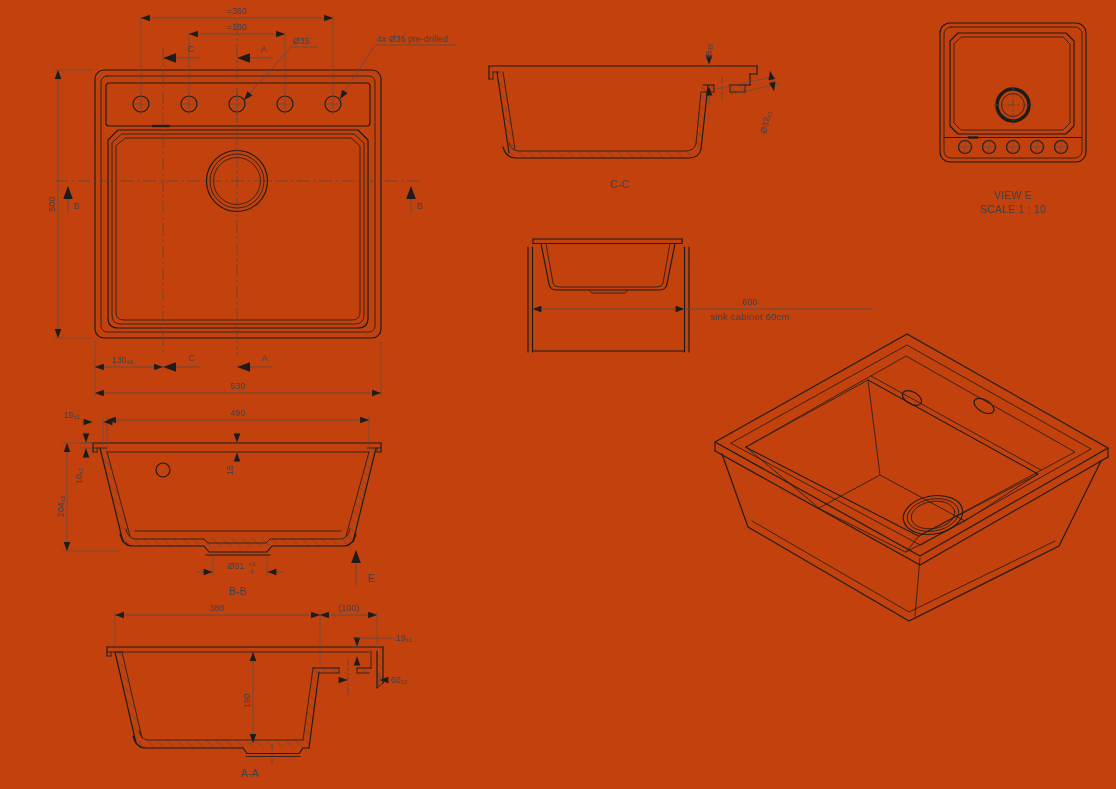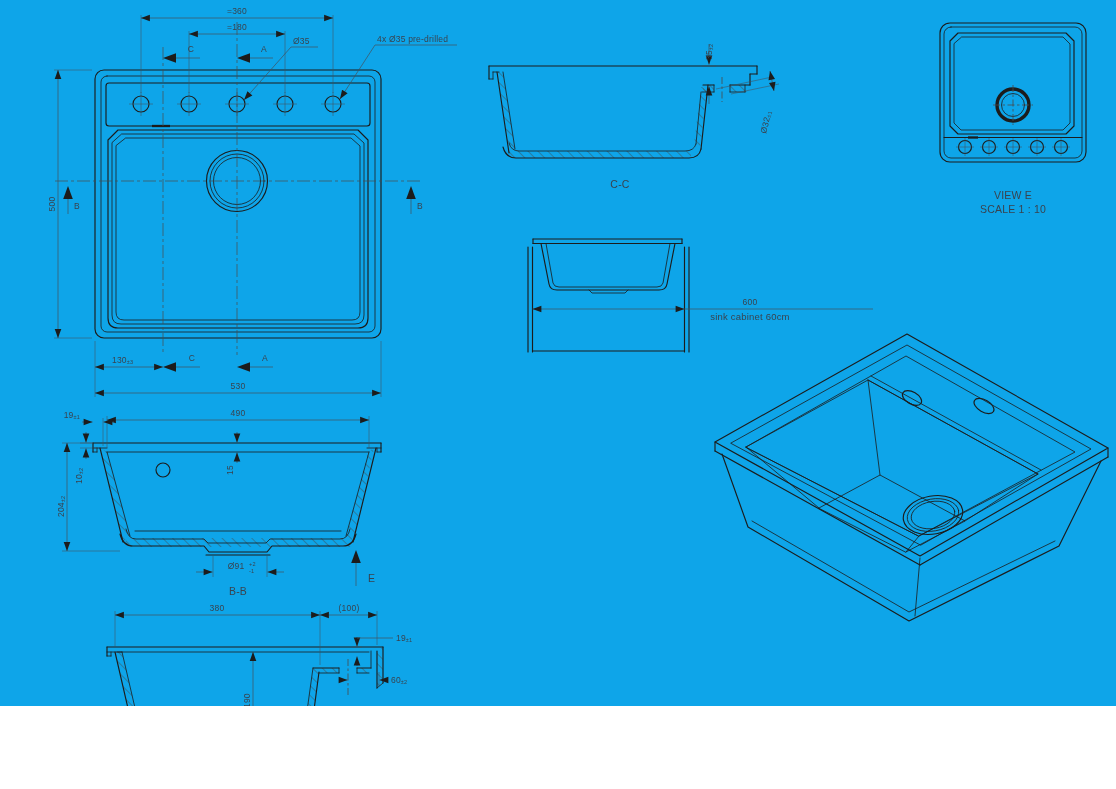--- a/index.html
+++ b/index.html
@@ -1,16 +1,16 @@
 <!DOCTYPE html>
 <html><head>
 <meta charset="utf-8">
 <style>
   html,body{margin:0;padding:0;background:#ffffff;}
-  .page{width:1116px;height:706px;background:#0ea5e9;position:relative;overflow:hidden;}
+  .page{width:1116px;height:789px;background:#c2410c;position:relative;overflow:hidden;}
   svg{display:block;}
   svg text{fill:#39434f;font-family:"Liberation Sans",sans-serif;font-size:8.5px;letter-spacing:.2px;}
   .lbl{font-size:10.5px;}
   .cap{font-size:9.5px;}
   .tol{font-size:5.5px;}
   .mid{text-anchor:middle;}
   .endt{text-anchor:end;}
   .ol{fill:none;stroke:#1c1c1c;stroke-width:1.15;stroke-linejoin:round;stroke-linecap:round;}
   .ol2{fill:none;stroke:#1c1c1c;stroke-width:.8;stroke-linejoin:round;stroke-linecap:round;}
   .thk{fill:none;stroke:#1c1c1c;stroke-width:2.3;}

